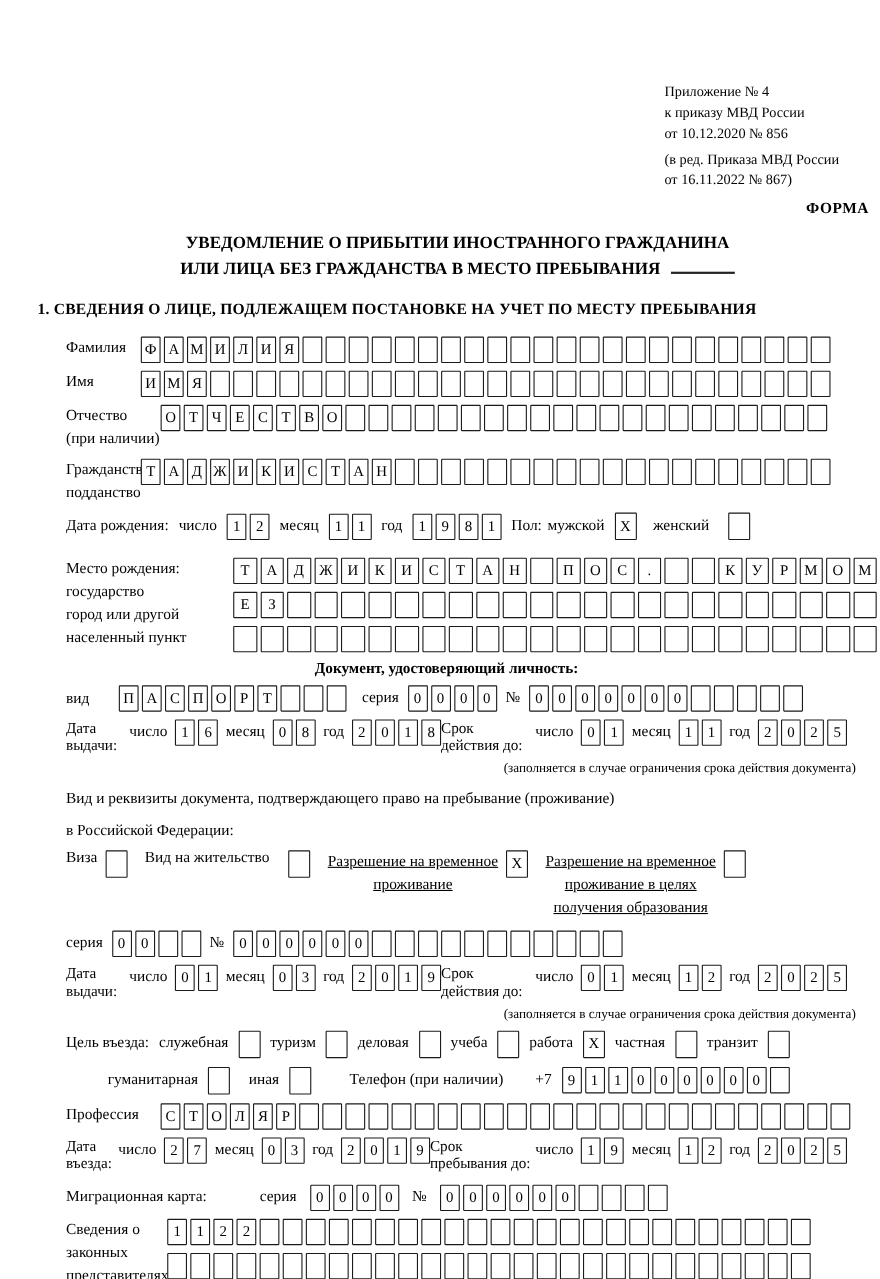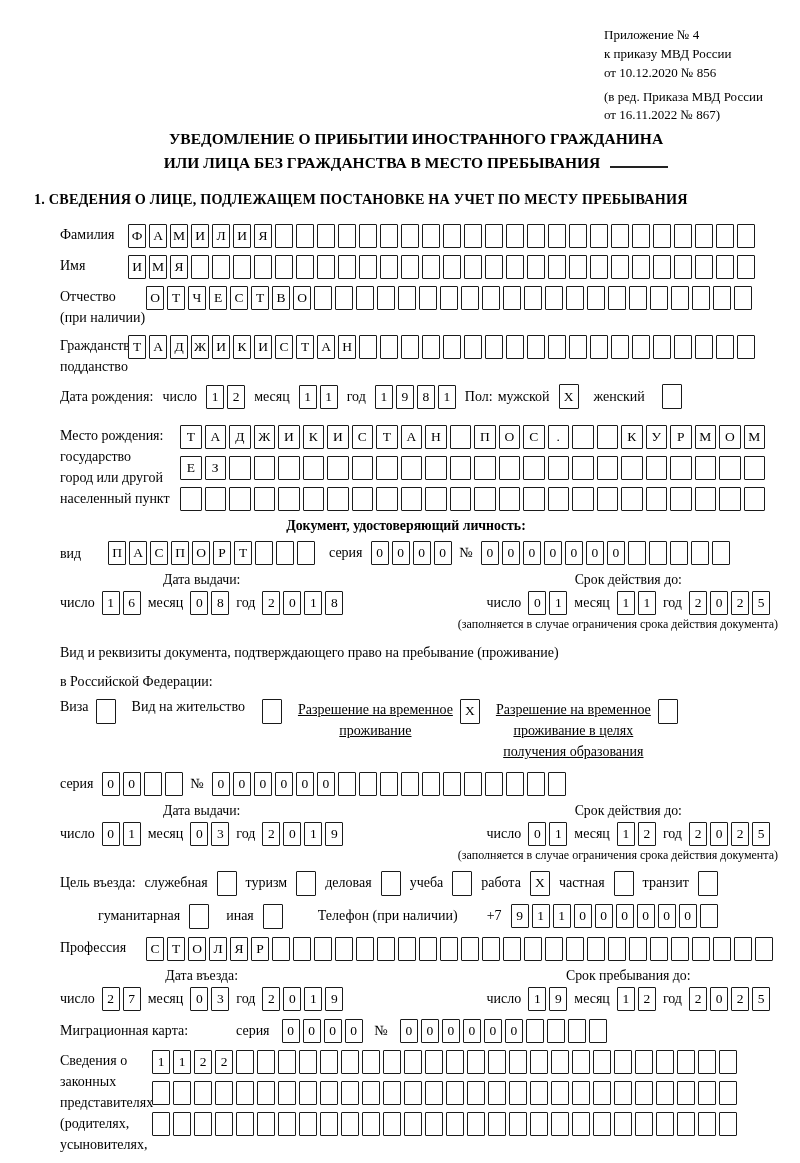--- a/index.html
+++ b/index.html
@@ -3,21 +3,21 @@
 <meta charset="utf-8">
 <style>
   html,body{margin:0;padding:0;background:#e8e8e8;}
   .page{
     position:relative;width:800px;height:1163px;margin:0 auto;
     background:#ffffff;color:#000;
     font-family:"Liberation Serif","DejaVu Serif",serif;
     font-size:14px;box-sizing:border-box;
     padding:26px 8px 10px 60px;overflow:hidden;
   }
-  .annex{width:178px;margin-left:auto;margin-right:10px;font-size:13px;line-height:1.45;}
+  .annex{width:178px;margin-left:auto;margin-right:10px;font-size:13px;line-height:1.45;margin-top:48px;}
   .annex-note{margin-top:5px;}
   .forma{text-align:right;font-weight:bold;margin:10px 2px 10px 0;font-size:14px;letter-spacing:.5px;}
   .title{text-align:center;font-weight:bold;font-size:15.5px;line-height:1.55;margin:2px 0 14px -20px;}
   .title-underline{display:inline-block;width:58px;border-bottom:2px solid #222;margin-left:10px;vertical-align:baseline;}
   .section{font-weight:bold;font-size:14.2px;margin:16px 0 16px -26px;letter-spacing:.2px;}
   .row{display:flex;align-items:flex-start;margin-bottom:7px;}
   .lbl{line-height:1.5;flex-shrink:0;}
   .w68{width:68px;}
   .w86{width:86px;}
   .w120{width:120px;}
@@ -28,21 +28,21 @@
     display:inline-flex;align-items:center;justify-content:center;
     font-size:13.5px;background:#fff;flex-shrink:0;
   }
   .cells.wide .cell{width:19.5px;}
   .cb{display:inline-flex;}
   .cb .cell{width:18px;height:23px;}
   .stack{display:flex;flex-direction:column;gap:7px;}
   .inline{display:flex;align-items:center;gap:7px;flex-wrap:nowrap;}
   .doc-header{text-align:center;font-weight:bold;margin:2px 40px 7px 0;font-size:13.8px;}
   .date-pair{display:flex;justify-content:space-between;margin-right:22px;margin-bottom:2px;}
-  .dgroup{display:flex;flex-direction:column;align-items:center;}
+  .dgroup{display:flex;flex-direction:row;align-items:flex-start;}
   .dcap{font-size:13.8px;margin-bottom:3px;}
   .dline{display:flex;align-items:center;gap:7px;}
   .limit-note{text-align:right;font-size:12px;margin:2px 14px 8px 0;}
   .intro{line-height:1.8;margin-bottom:4px;}
   .opt{display:flex;align-items:flex-start;gap:7px;}
   .opt .olbl{text-align:center;line-height:1.5;text-decoration:underline;}
   .viza-row{display:flex;align-items:flex-start;gap:16px;margin-bottom:10px;}
   .purpose-row{display:flex;align-items:center;gap:9px;margin-bottom:8px;flex-wrap:nowrap;}
 </style>
 </head>
@@ -53,20 +53,21 @@
   <div class="annex">
     <div>Приложение № 4</div>
     <div>к приказу МВД России</div>
     <div>от 10.12.2020 № 856</div>
     <div class="annex-note">
       <div>(в ред. Приказа МВД России</div>
       <div>от 16.11.2022 № 867)</div>
     </div>
   </div>
 
+  <div class="forma">ФОРМА</div>
 
   <div class="title">
     <div>УВЕДОМЛЕНИЕ О ПРИБЫТИИ ИНОСТРАННОГО ГРАЖДАНИНА</div>
     <div>
       <span>ИЛИ ЛИЦА БЕЗ ГРАЖДАНСТВА В МЕСТО ПРЕБЫВАНИЯ</span><span class="title-underline"></span>
     </div>
   </div>
 
   <div class="section">1. СВЕДЕНИЯ О ЛИЦЕ, ПОДЛЕЖАЩЕМ ПОСТАНОВКЕ НА УЧЕТ ПО МЕСТУ ПРЕБЫВАНИЯ</div>
 
@@ -242,21 +243,21 @@
     <span style="margin-left:-4px;">мужской</span>
     <span class="cb">
         <span class="cell">X</span>
       </span>
     <span style="margin-left:6px;">женский</span>
     <span class="cb" style="margin-left:8px;">
         <span class="cell"></span>
       </span>
   </div>
 
-  <div class="row" style="margin-top:16px;">
+  <div class="row" style="margin-top:16px;gap:32px;">
     <div class="lbl w120">
       <div>Место рождения:</div>
       <div>государство</div>
       <div>город или другой</div>
       <div>населенный пункт</div>
     </div>
     <div class="stack">
       <div class="cells wide">
           <span class="cell">Т</span>
           <span class="cell">А</span>

